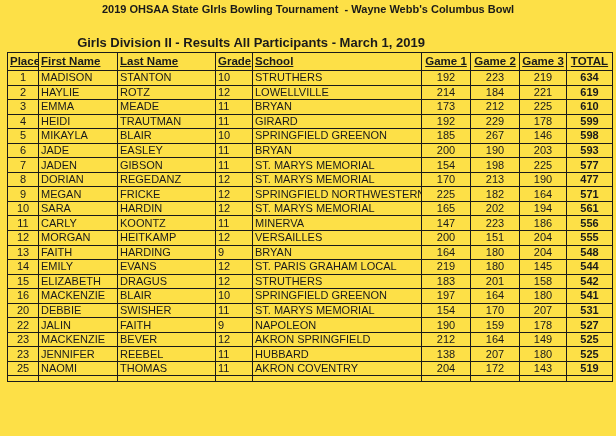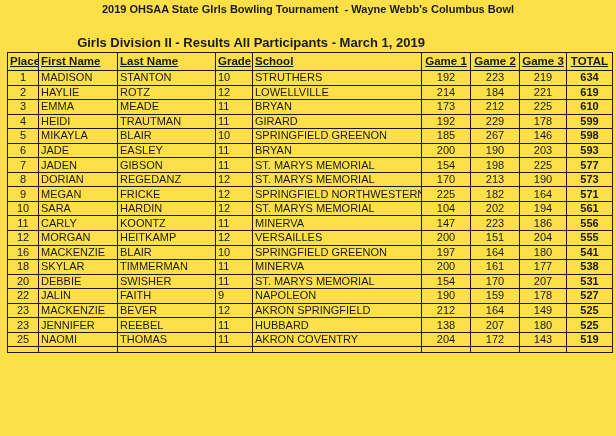--- a/index.html
+++ b/index.html
@@ -195,40 +195,40 @@
         </tr>
         <tr>
           <td>8</td>
           <td>DORIAN</td>
           <td>REGEDANZ</td>
           <td>12</td>
           <td>ST. MARYS MEMORIAL</td>
           <td>170</td>
           <td>213</td>
           <td>190</td>
-          <td>573</td>
+          <td>477</td>
         </tr>
         <tr>
           <td>9</td>
           <td>MEGAN</td>
           <td>FRICKE</td>
           <td>12</td>
           <td>SPRINGFIELD NORTHWESTERN</td>
           <td>225</td>
           <td>182</td>
           <td>164</td>
           <td>571</td>
         </tr>
         <tr>
           <td>10</td>
           <td>SARA</td>
           <td>HARDIN</td>
           <td>12</td>
           <td>ST. MARYS MEMORIAL</td>
-          <td>104</td>
+          <td>165</td>
           <td>202</td>
           <td>194</td>
           <td>561</td>
         </tr>
         <tr>
           <td>11</td>
           <td>CARLY</td>
           <td>KOONTZ</td>
           <td>11</td>
           <td>MINERVA</td>
@@ -240,44 +240,66 @@
         <tr>
           <td>12</td>
           <td>MORGAN</td>
           <td>HEITKAMP</td>
           <td>12</td>
           <td>VERSAILLES</td>
           <td>200</td>
           <td>151</td>
           <td>204</td>
           <td>555</td>
+        </tr>
+        <tr>
+          <td>13</td>
+          <td>FAITH</td>
+          <td>HARDING</td>
+          <td>9</td>
+          <td>BRYAN</td>
+          <td>164</td>
+          <td>180</td>
+          <td>204</td>
+          <td>548</td>
+        </tr>
+        <tr>
+          <td>14</td>
+          <td>EMILY</td>
+          <td>EVANS</td>
+          <td>12</td>
+          <td>ST. PARIS GRAHAM LOCAL</td>
+          <td>219</td>
+          <td>180</td>
+          <td>145</td>
+          <td>544</td>
+        </tr>
+        <tr>
+          <td>15</td>
+          <td>ELIZABETH</td>
+          <td>DRAGUS</td>
+          <td>12</td>
+          <td>STRUTHERS</td>
+          <td>183</td>
+          <td>201</td>
+          <td>158</td>
+          <td>542</td>
         </tr>
         <tr>
           <td>16</td>
           <td>MACKENZIE</td>
           <td>BLAIR</td>
           <td>10</td>
           <td>SPRINGFIELD GREENON</td>
           <td>197</td>
           <td>164</td>
           <td>180</td>
           <td>541</td>
         </tr>
         <tr>
-          <td>18</td>
-          <td>SKYLAR</td>
-          <td>TIMMERMAN</td>
-          <td>11</td>
-          <td>MINERVA</td>
-          <td>200</td>
-          <td>161</td>
-          <td>177</td>
-          <td>538</td>
-        </tr>
-        <tr>
           <td>20</td>
           <td>DEBBIE</td>
           <td>SWISHER</td>
           <td>11</td>
           <td>ST. MARYS MEMORIAL</td>
           <td>154</td>
           <td>170</td>
           <td>207</td>
           <td>531</td>
         </tr>

